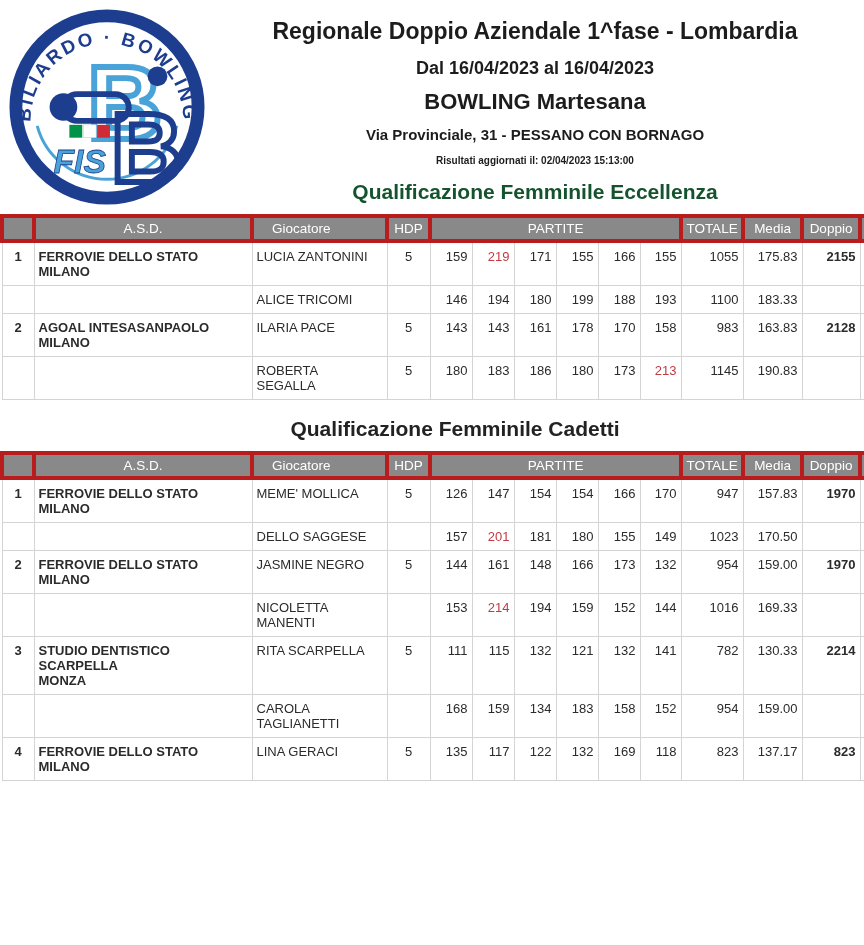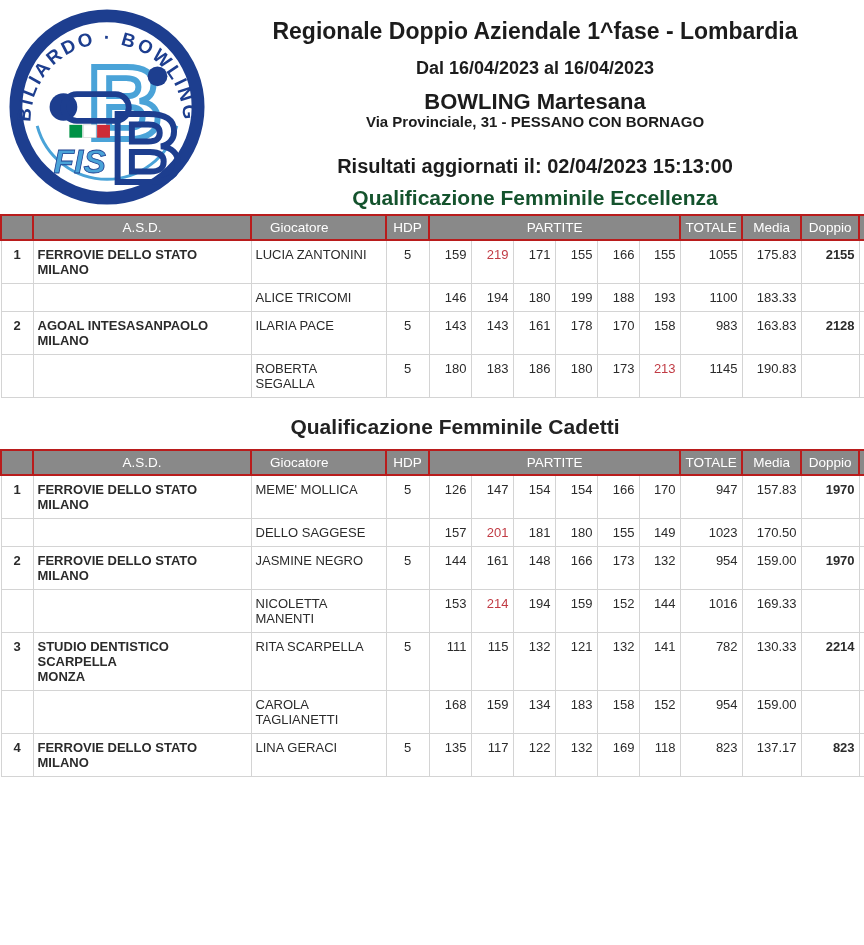--- a/index.html
+++ b/index.html
@@ -8,32 +8,32 @@
     width: 864px; height: 945px; overflow: hidden;
     font-family: "Liberation Sans", sans-serif;
     color: #222;
   }
   .top { display: flex; height: 214px; padding-top: 8px; }
   .logo-wrap { flex: 0 0 206px; padding-left: 8px; }
   .header-block { flex: 1; text-align: center; color: #1c1c1c; }
   .h-title   { font-size: 23px; font-weight: bold; margin-top: 10px; line-height: 27px; }
   .h-dates   { font-size: 18px; font-weight: bold; margin-top: 13px; line-height: 21px; }
   .h-venue   { font-size: 22px; font-weight: bold; margin-top: 13px; line-height: 20px; }
-  .h-address { font-size: 15px; font-weight: bold; margin-top: 1px; line-height: 18px; }
-  .h-updated { font-size: 20px; font-weight: bold; margin-top: 27px; line-height: 17px; }
+  .h-address { font-size: 15px; font-weight: bold; margin-top: 14px; line-height: 18px; }
+  .h-updated { font-size: 10px; font-weight: bold; margin-top: 8px; line-height: 17px; }
   .h-section { font-size: 21px; font-weight: bold; margin-top: 10px; line-height: 25px; color: #14532d; }
 
   table.results {
     border-collapse: collapse; table-layout: fixed;
     width: 864px; font-size: 13px; color: #2b2b2b;
   }
   table.results th {
     background: var(--header-bg, #898989); color: #fff;
     font-weight: normal; font-size: 13.5px;
-    border: 2px solid #b91c1c; padding: 3px 2px; height: 25px;
+    border: 4px solid #b91c1c; padding: 3px 2px; height: 25px;
     text-align: center; overflow: hidden; white-space: nowrap;
   }
   table.results th.al { text-align: left; padding-left: 18px; }
   table.results td {
     border: 1px solid #d4d4d4; background: #fff;
     vertical-align: top; padding: 6px 4px; line-height: 15px;
     overflow: hidden;
   }
   td.pos { text-align: center; font-weight: bold; }
   td.asd { text-align: left; padding-left: 8px; font-weight: bold; white-space: pre-line; }

